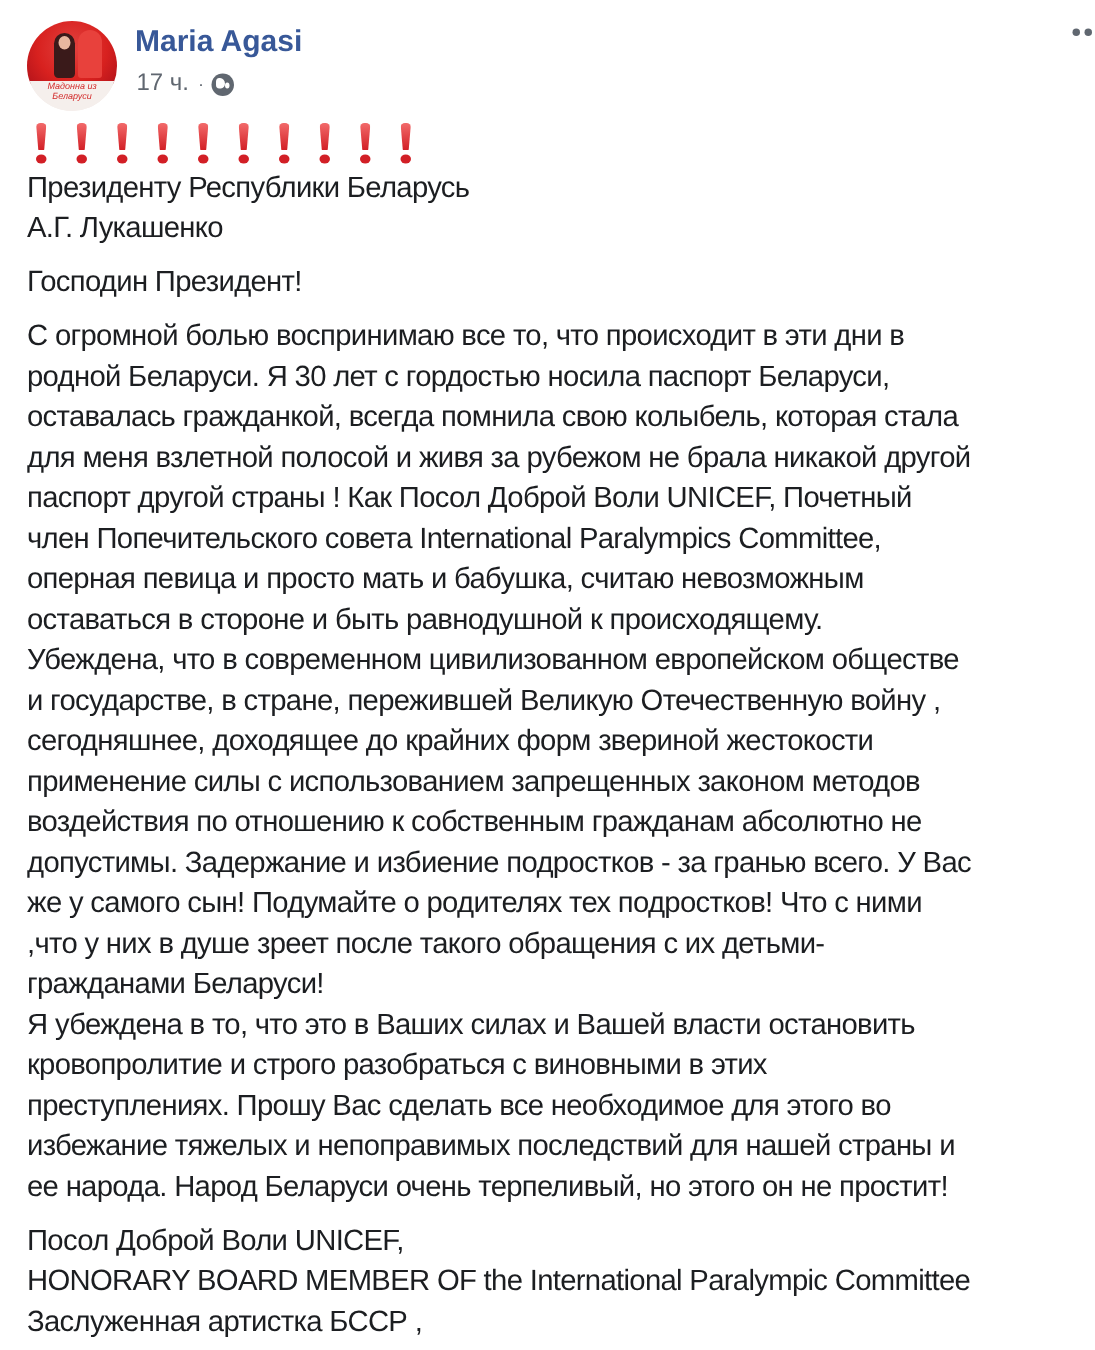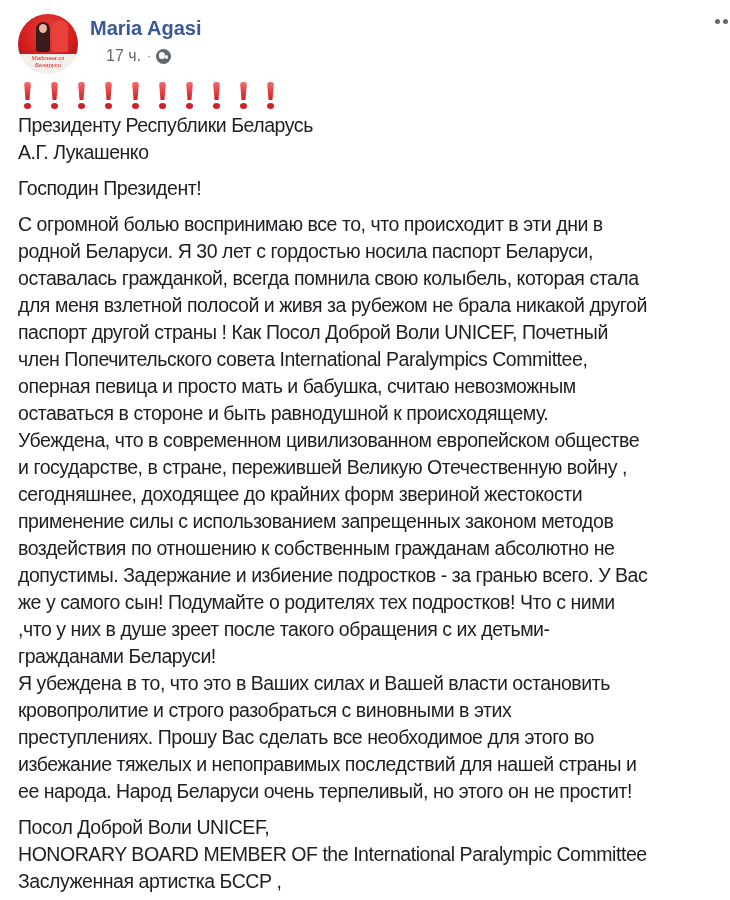--- a/index.html
+++ b/index.html
@@ -19,21 +19,21 @@
   .avatar .fig1 { position: absolute; left: 18px; top: 8px; width: 14px; height: 30px; border-radius: 7px 7px 3px 3px; background: #3a1a1a; }
   .avatar .fig2 { position: absolute; left: 34px; top: 6px; width: 16px; height: 32px; border-radius: 8px 8px 2px 2px; background: #e8413c; }
   .avatar .face { position: absolute; left: 21px; top: 10px; width: 8px; height: 9px; border-radius: 50%; background: #e8b7a0; }
   .avatar .strip { position: absolute; left: 0; top: 40px; width: 60px; height: 20px; background: #f5efec; }
   .avatar .cap { position: absolute; left: 0; top: 41px; width: 60px; text-align: center; font-size: 6px; line-height: 7px; color: #d22a2a; font-style: italic; }
   .author {
     position: absolute; left: 90px; top: 17px;
     font-size: 20px; font-weight: bold; color: #385898;
     cursor: pointer;
   }
-  .meta { position: absolute; left: 106px; top: 47px; font-size: 16px; color: #606770; display: flex; align-items: center; }
+  .meta { position: absolute; left: 91px; top: 47px; font-size: 16px; color: #606770; display: flex; align-items: center; }
   .meta .dot { margin: 0 5px 0 6px; font-size: 12px; }
   .globe { width: 15px; height: 15px; border-radius: 50%; background: #606770; position: relative; display: inline-block; }
   .globe::before { content: ""; position: absolute; left: 3px; top: 3px; width: 6px; height: 7px; border-radius: 40% 60% 50% 40%; background: #fff; }
   .globe::after { content: ""; position: absolute; left: 9px; top: 6px; width: 3px; height: 4px; border-radius: 50%; background: #fff; }
   .more { position: absolute; left: 715px; top: 19px; display: flex; gap: 3px; cursor: pointer; }
   .more span { width: 5px; height: 5px; border-radius: 50%; background: #606770; display: block; }
 
   .exclaims { position: absolute; left: 22px; top: 82px; display: flex; }
   .ex { width: 27px; height: 28px; position: relative; }
   .ex .bar { position: absolute; left: 2px; top: 0; width: 7px; height: 18px;

